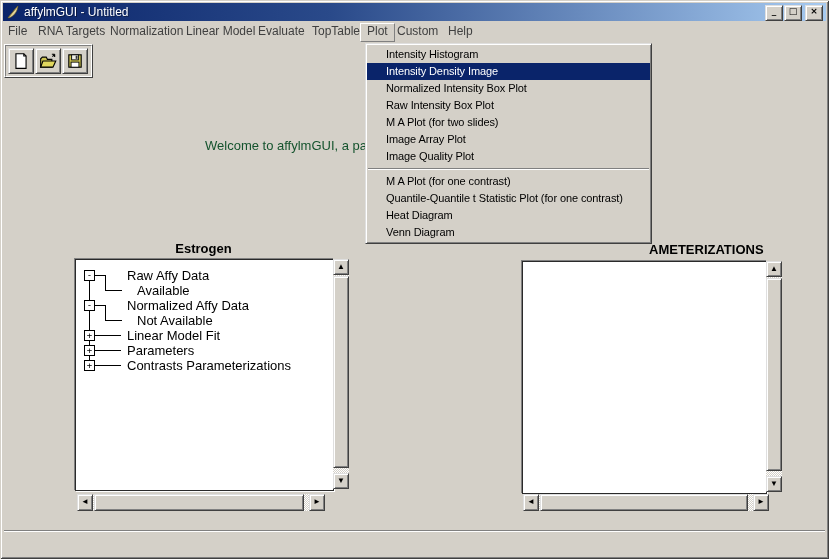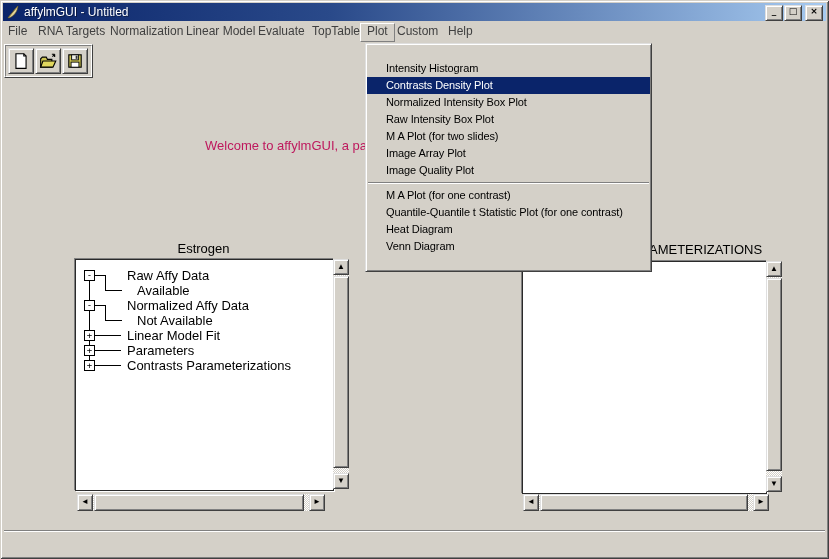--- a/index.html
+++ b/index.html
@@ -30,43 +30,43 @@
   
   .toolbar-outer{position:absolute;left:4px;top:44px;
     border:1px solid;border-color:#ffffff #404040 #404040 #ffffff}
   .toolbar-inner{border:1px solid;border-color:#808080 #ffffff #ffffff #808080;
     padding:2px;display:flex}
   .tool-btn{width:24px;height:24px;background:#d4d0c8;margin-right:1px;
     border:1px solid;border-color:#dfdfdf #404040 #404040 #dfdfdf;
     box-shadow:inset 1px 1px 0 #fff,inset -1px -1px 0 #808080;
     display:flex;align-items:center;justify-content:center}
   
-  .welcome{position:absolute;left:205px;top:138px;font-size:13px;color:#be185d;white-space:nowrap}
-  .panel-title{position:absolute;font-weight:normal;font-size:13px;color:#000;white-space:nowrap}
+  .welcome{position:absolute;left:205px;top:138px;font-size:13px;color:#14532d;white-space:nowrap}
+  .panel-title{position:absolute;font-weight:bold;font-size:13px;color:#000;white-space:nowrap}
   .listbox{position:absolute;background:#fff;border:1px solid #2a2a2a;
     box-shadow:1px 1px 0 #ffffff, -1px -1px 0 #808080}
   
   .tree{position:absolute;left:0;top:0;right:0;bottom:0}
   .tl{position:absolute;background:#000}
   .expander{position:absolute;width:9px;height:9px;background:#fff;border:1px solid #000;
     font:9px/8px "DejaVu Sans Mono",monospace;text-align:center;color:#000}
   .tree-label{position:absolute;font-size:13px;line-height:15px;color:#000;white-space:nowrap}
   
   .sb{position:absolute;
     background:repeating-conic-gradient(#ffffff 0% 25%, #d4d0c8 0% 50%) 0 0 / 2px 2px}
   .sb-el{position:absolute;background:#d4d0c8;
     border:1px solid;border-color:#dfdfdf #404040 #404040 #dfdfdf;
     box-shadow:inset 1px 1px 0 #fff,inset -1px -1px 0 #808080;
     color:#000;text-align:center}
   .sb-el .g{font-size:8px;line-height:13px;display:block}
   
   .dropmenu{position:absolute;left:365px;top:43px;width:283px;background:#d4d0c8;
     border:1px solid;border-color:#dfdfdf #404040 #404040 #dfdfdf;
     box-shadow:inset 1px 1px 0 #ffffff,inset -1px -1px 0 #808080;
-    padding:16px 1px;z-index:20;font-size:11px;letter-spacing:-0.1px}
+    padding:2px 1px;z-index:20;font-size:11px;letter-spacing:-0.1px}
   .m-item{height:17px;line-height:17px;padding-left:19px;color:#000;white-space:nowrap}
   .m-item.hl{background:#0a246a;color:#fff}
   .m-sep{height:1px;background:#808080;border-bottom:1px solid #ffffff;margin:3px 1px}
   
   .frame-bottom{position:absolute;left:4px;top:530px;width:821px;height:0;
     border-top:1px solid #808080;border-bottom:1px solid #ffffff}
   .statusbar{position:absolute;left:3px;top:533px;width:823px;height:21px;background:#d4d0c8}
 </style>
 </head>
 <body>
@@ -200,21 +200,21 @@
     <div class="sb-el" style="left:230px;top:0;width:14px;height:15px">
         <span class="g">►</span>
       </div>
   </div>
 
   <div class="frame-bottom"></div>
   <div class="statusbar"></div>
 
   <div class="dropmenu">
     <div class="m-item">Intensity Histogram</div>
-    <div class="m-item hl">Contrasts Density Plot</div>
+    <div class="m-item hl">Intensity Density Image</div>
     <div class="m-item">Normalized Intensity Box Plot</div>
     <div class="m-item">Raw Intensity Box Plot</div>
     <div class="m-item">M A Plot (for two slides)</div>
     <div class="m-item">Image Array Plot</div>
     <div class="m-item">Image Quality Plot</div>
     <div class="m-sep"></div>
     <div class="m-item">M A Plot (for one contrast)</div>
     <div class="m-item">Quantile-Quantile t Statistic Plot (for one contrast)</div>
     <div class="m-item">Heat Diagram</div>
     <div class="m-item">Venn Diagram</div>

